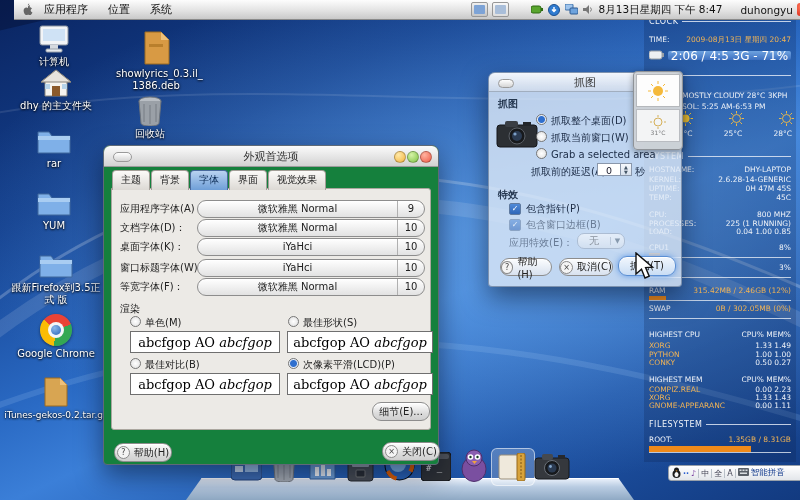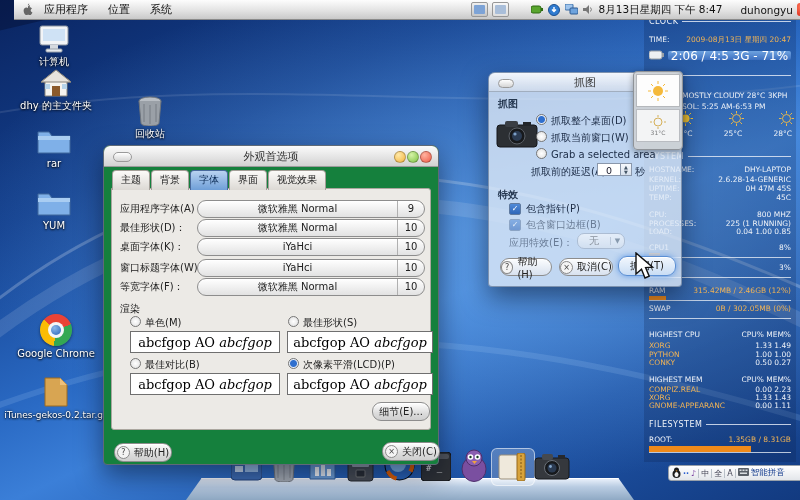--- a/index.html
+++ b/index.html
@@ -156,20 +156,30 @@
     <div class="ictr">
         <svg width="36" height="30">
           <rect x="4" y="2" width="28" height="19" rx="2" fill="#f2f4f7" stroke="#8a93a0"></rect>
           <rect x="7" y="5" width="22" height="12" fill="#cfe2f5"></rect>
           <rect x="14" y="21" width="8" height="4" fill="#d5d9df"></rect>
           <rect x="10" y="25" width="16" height="3" rx="1" fill="#e7eaee" stroke="#9aa2ac"></rect>
         </svg>
       </div>
     <div class="dlabel">计算机</div>
   </div>
+  <div class="dicon" style="left:116px;top:30px;width:80px">
+    <div class="ictr">
+        <svg width="34" height="36">
+          <path d="M6 2h16l8 8v24H6z" fill="#d89a44" stroke="#9c6a20"></path>
+          <path d="M22 2l8 8h-8z" fill="#eec07a"></path>
+          <rect x="10" y="14" width="14" height="3" fill="#b97f2c"></rect>
+        </svg>
+      </div>
+    <div class="dlabel">showlyrics_0.3.il_ 1386.deb</div>
+  </div>
   <div class="dicon" style="left:18px;top:68px;width:76px">
     <div class="ictr">
         <svg width="36" height="30">
           <path d="M18 2L3 14h4v14h22V14h4z" fill="#f5f3ef" stroke="#8a857c"></path>
           <path d="M18 2L3 14h30z" fill="#e8e4dd" stroke="#8a857c"></path>
           <rect x="14" y="18" width="8" height="10" fill="#8b5a2b"></rect>
           <rect x="7" y="16" width="5" height="5" fill="#b5d3ea"></rect>
           <rect x="24" y="16" width="5" height="5" fill="#b5d3ea"></rect>
         </svg>
       </div>
@@ -195,20 +205,29 @@
     <div class="dlabel">rar</div>
   </div>
   <div class="dicon" style="left:20px;top:188px;width:68px">
     <div class="ictr">
         <svg width="36" height="30">
           <path d="M2 6h11l3 4h18v17H2z" fill="#7fb0e8" stroke="#41699c"></path>
           <path d="M2 10h32v4H2z" fill="#a9cdf2"></path>
         </svg>
       </div>
     <div class="dlabel">YUM</div>
+  </div>
+  <div class="dicon" style="left:10px;top:250px;width:92px">
+    <div class="ictr">
+        <svg width="36" height="30">
+          <path d="M2 6h11l3 4h18v17H2z" fill="#7fb0e8" stroke="#41699c"></path>
+          <path d="M2 10h32v4H2z" fill="#a9cdf2"></path>
+        </svg>
+      </div>
+    <div class="dlabel">跟新Firefox到3.5正式 版</div>
   </div>
   <div class="dicon" style="left:14px;top:314px;width:84px">
     <div class="ictr">
       <div style="width:32px;height:32px;border-radius:50%;background:conic-gradient(from -50deg,#ea4335 0 33%,#34a853 0 66%,#fbbc05 0);position:relative;box-shadow:0 1px 3px rgba(0,0,0,.5)">
         <div style="position:absolute;left:8px;top:8px;width:16px;height:16px;border-radius:50%;background:#f4f6f8"></div>
         <div style="position:absolute;left:11px;top:11px;width:10px;height:10px;border-radius:50%;background:radial-gradient(circle at 35% 30%,#8ab8ec,#2a63b8)"></div>
       </div>
     </div>
     <div class="dlabel">Google Chrome</div>
   </div>
@@ -391,21 +410,21 @@
     </div>
     <div class="panel">
       <div class="frow" style="top:11px">
         <span class="flab">应用程序字体(A)：</span>
         <span class="fpill">
             <span class="fname">微软雅黑 Normal</span>
             <span class="fsize">9</span>
           </span>
       </div>
       <div class="frow" style="top:30px">
-        <span class="flab">最佳形状(D)：</span>
+        <span class="flab">文档字体(D)：</span>
         <span class="fpill">
             <span class="fname">微软雅黑 Normal</span>
             <span class="fsize">10</span>
           </span>
       </div>
       <div class="frow" style="top:49px">
         <span class="flab">桌面字体(K)：</span>
         <span class="fpill">
             <span class="fname">iYaHci</span>
             <span class="fsize">10</span>

